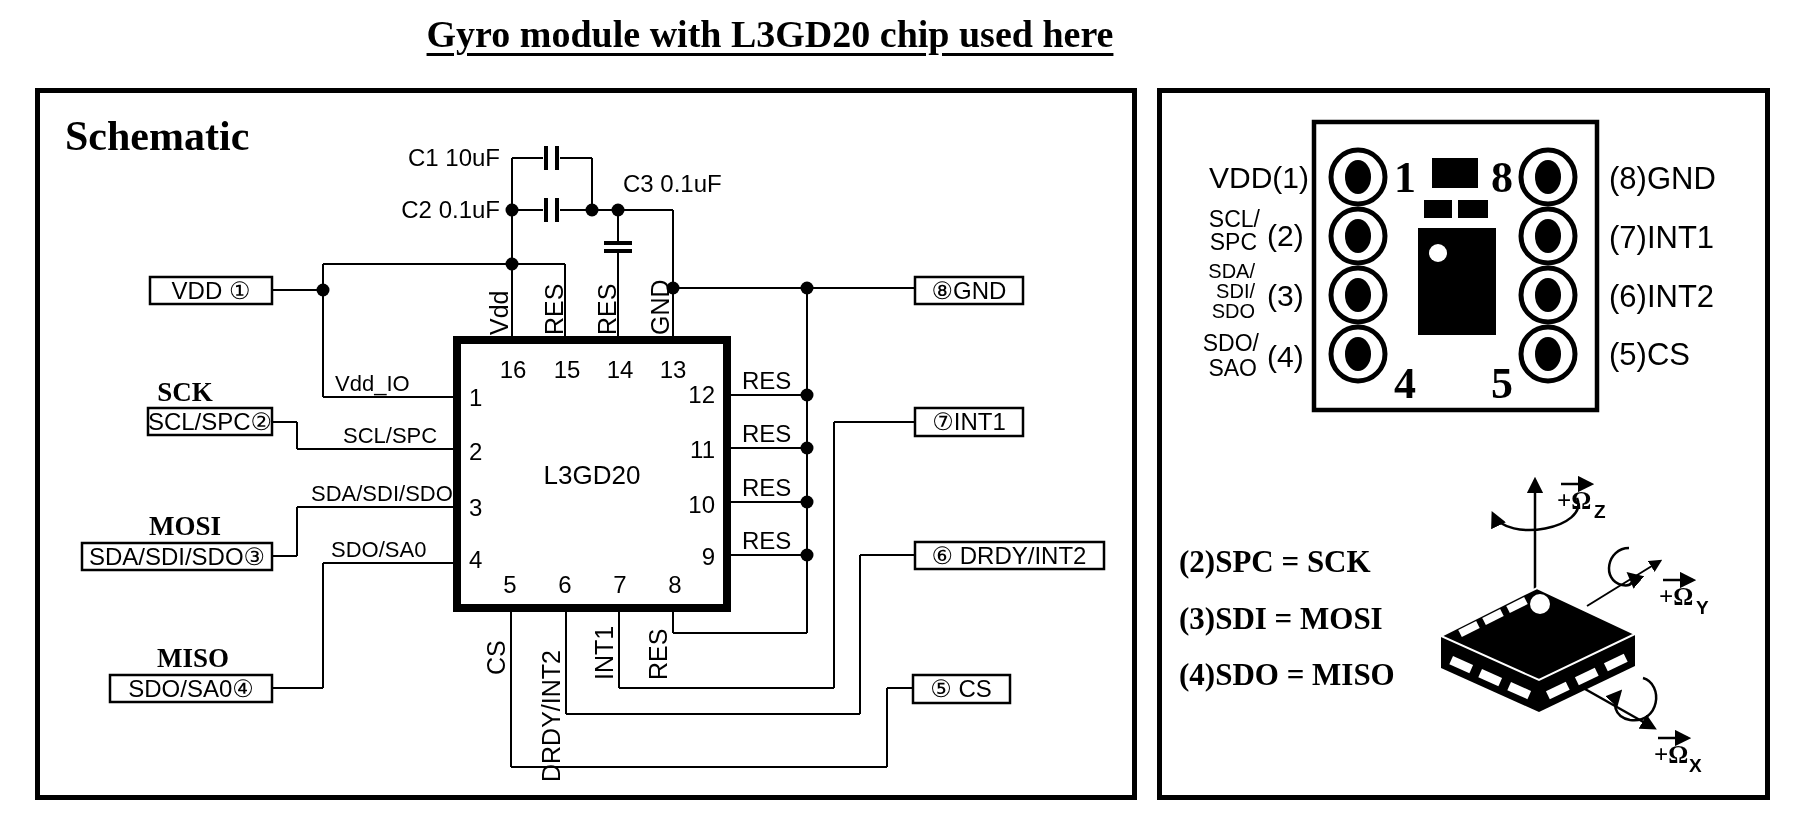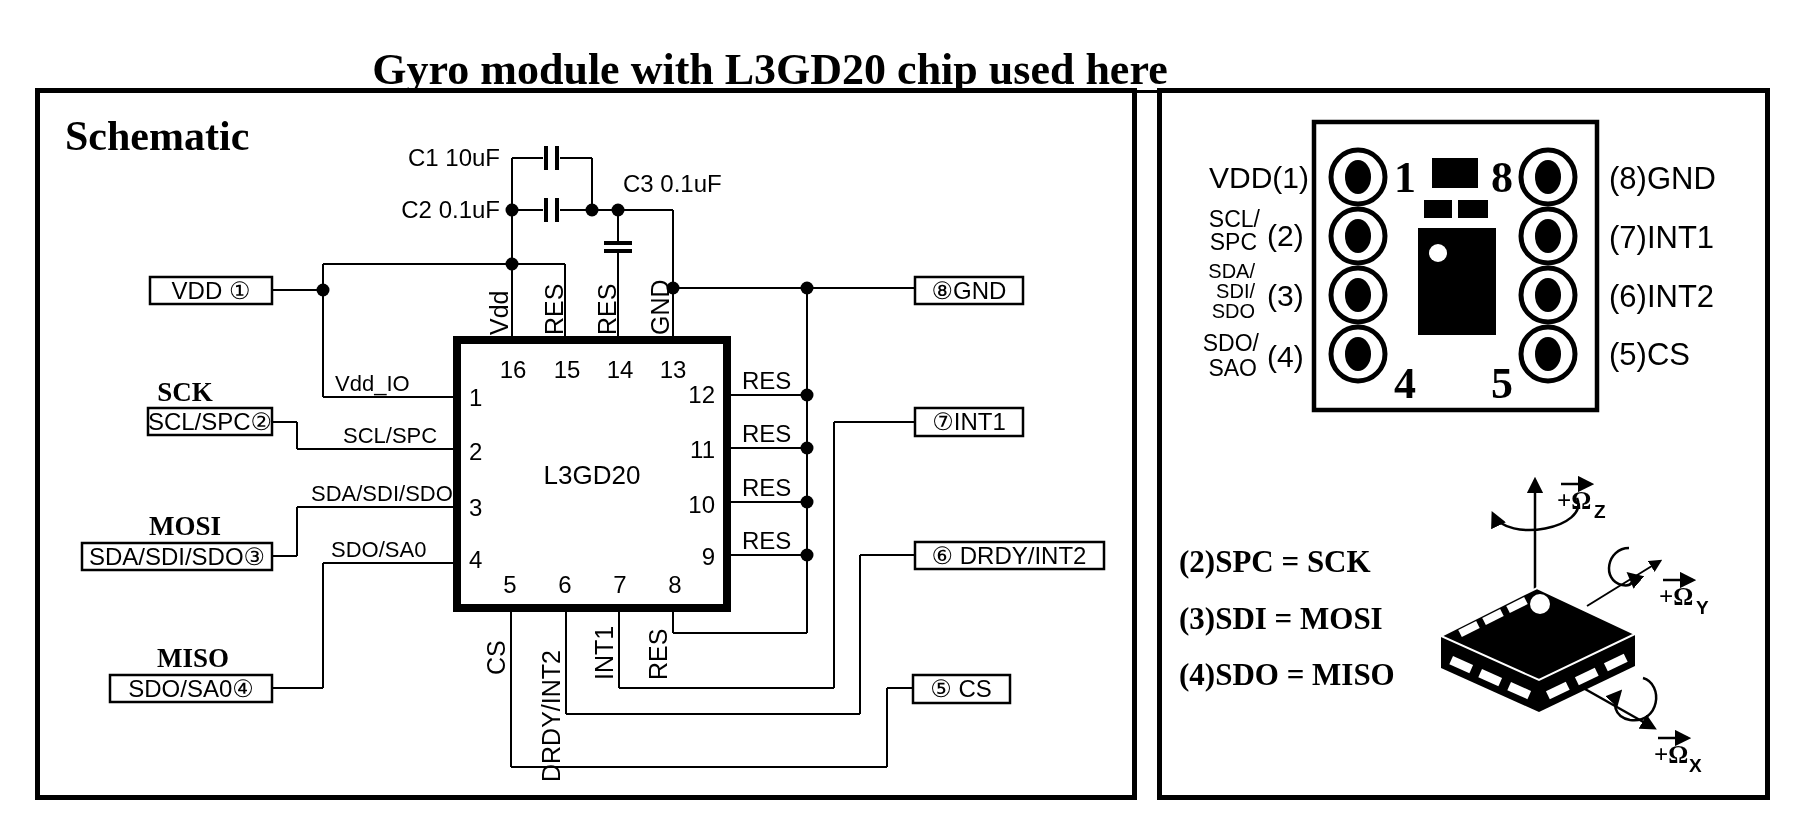--- a/index.html
+++ b/index.html
@@ -1,19 +1,19 @@
 <!DOCTYPE html>
 <html><head>
 <meta charset="utf-8">
 <style>
   html,body{margin:0;padding:0;background:#fff;}
   body{width:1807px;height:837px;position:relative;overflow:hidden;
        font-family:"Liberation Sans",sans-serif;color:#000;}
   .title{position:absolute;top:12px;left:0;width:1540px;text-align:center;
-         font-family:"Liberation Serif",serif;font-weight:bold;font-size:44px;margin-top:32px;}
+         font-family:"Liberation Serif",serif;font-weight:bold;font-size:38px;}
   .title span{text-decoration:underline;text-decoration-thickness:3px;text-underline-offset:6px;}
   svg{position:absolute;}
   svg text{fill:#000;}
   .sans{font-family:"Liberation Sans",sans-serif;}
   .serifb{font-family:"Liberation Serif",serif;font-weight:bold;}
 </style>
 </head>
 <body>
 
 <div class="title"><span>Gyro module with L3GD20 chip used here</span></div>

